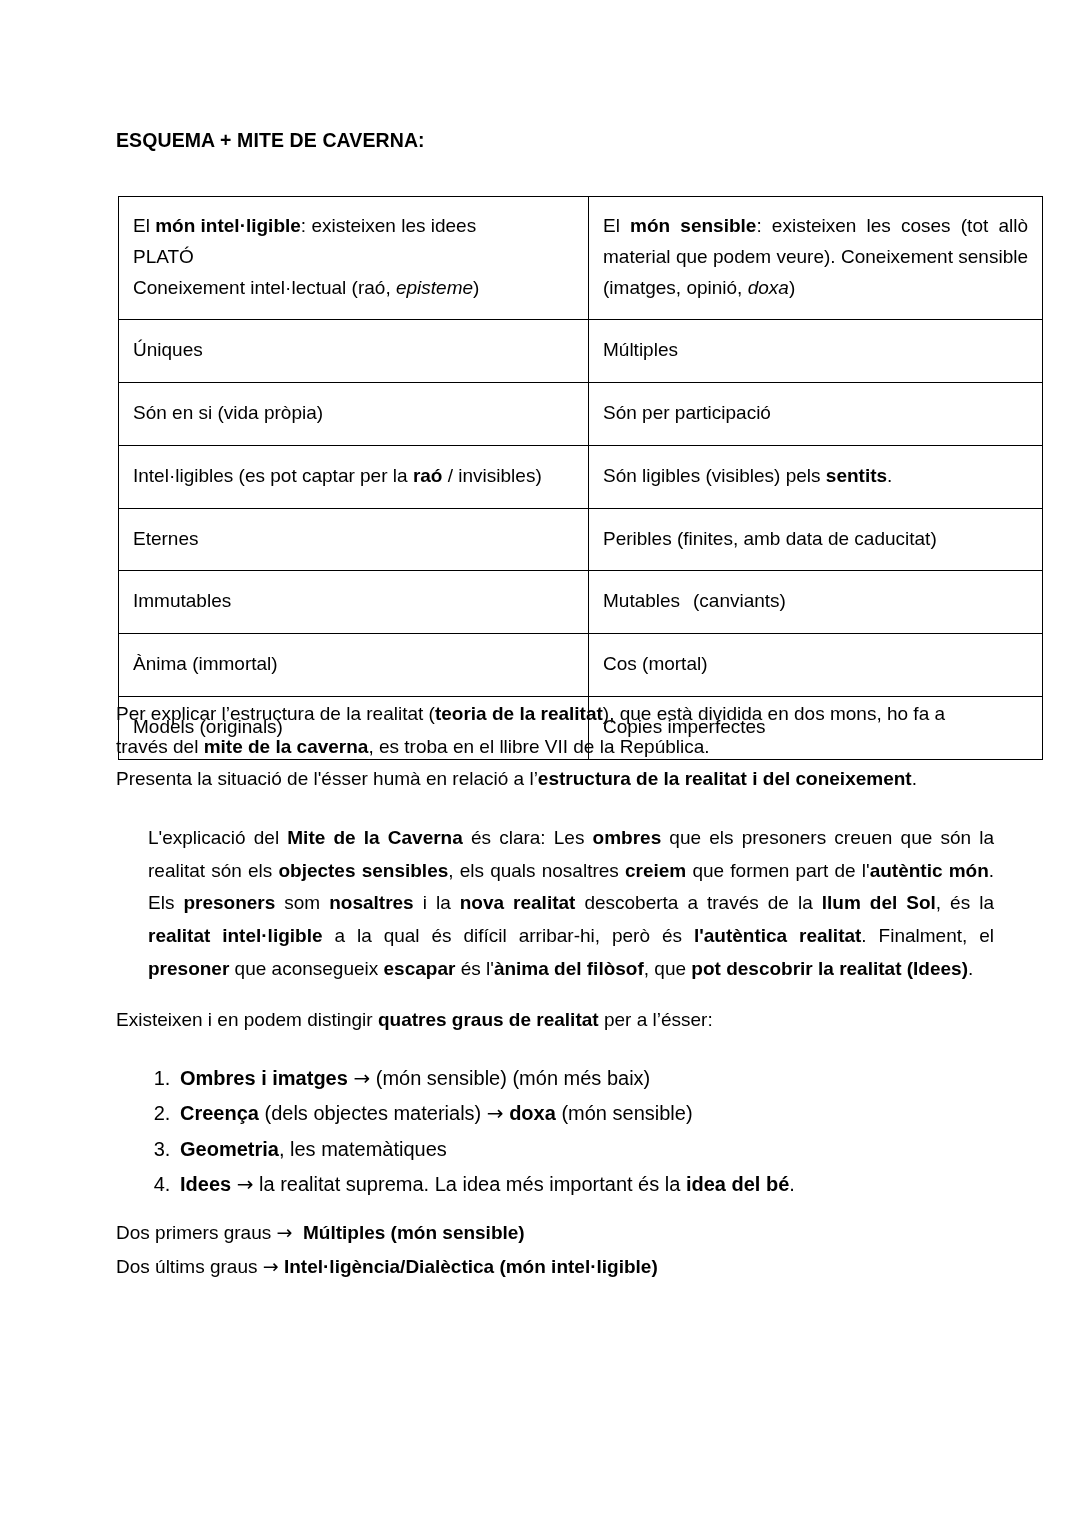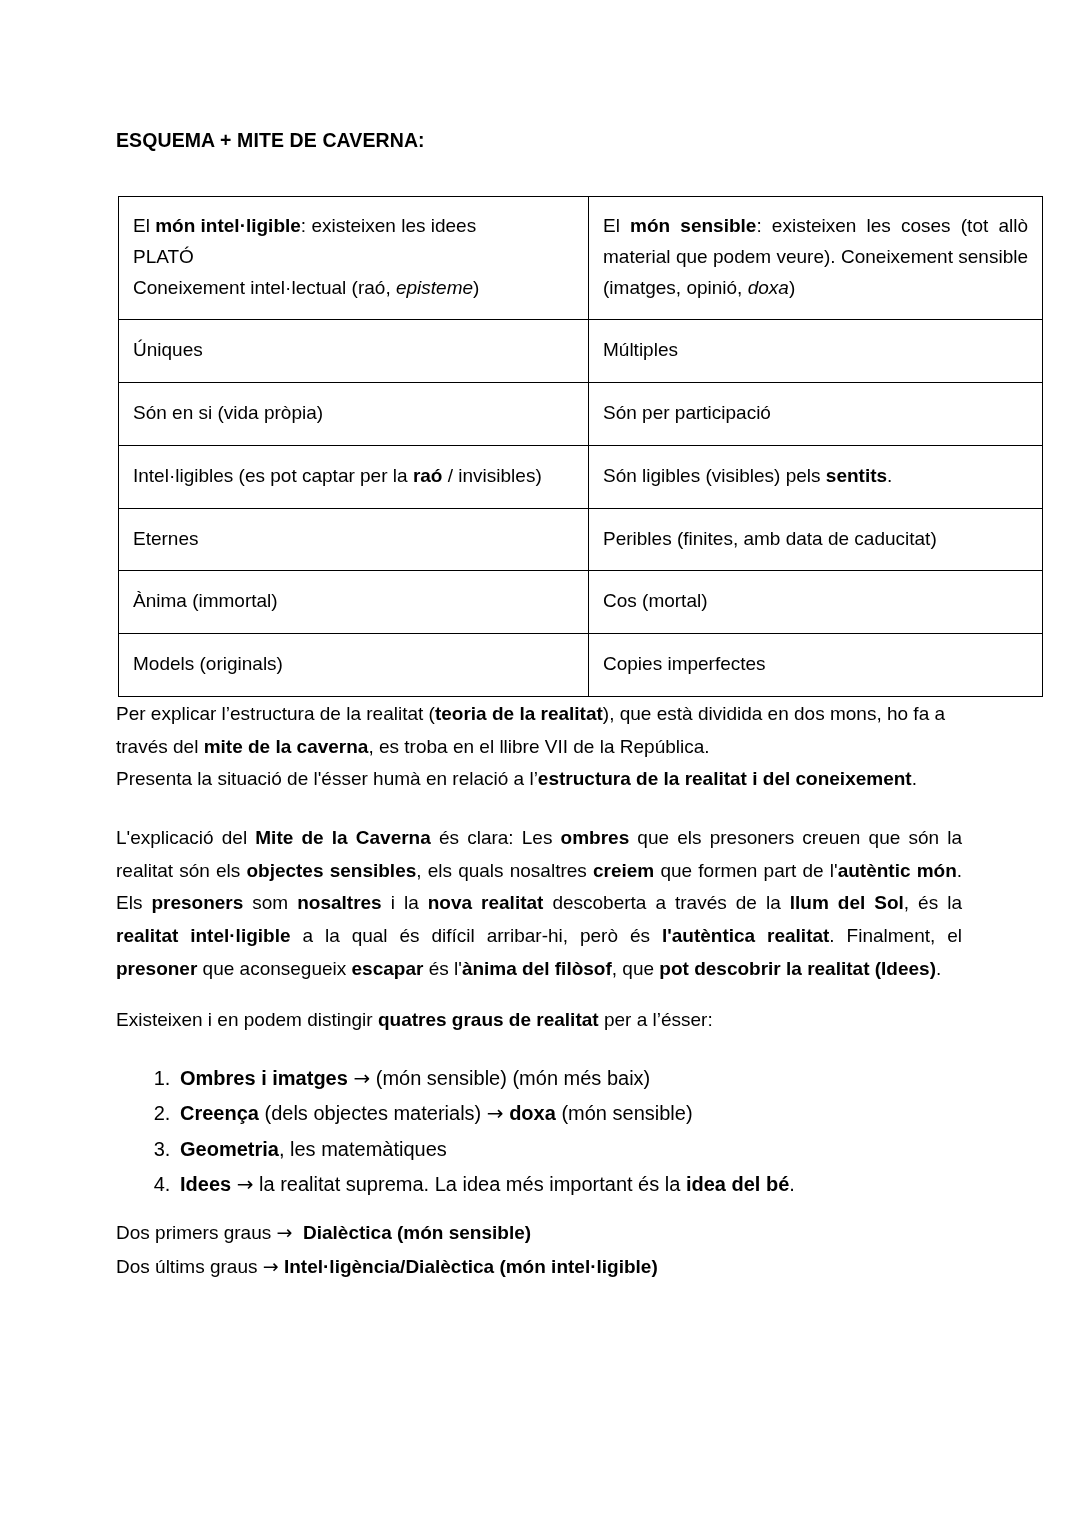--- a/index.html
+++ b/index.html
@@ -59,21 +59,21 @@
   
   .para {
     position: absolute;
     left: 116px;
     width: 846px;
     font-size: 19px;
     line-height: 1.72;
   }
   .para.justify { text-align: justify; text-align-last: left; }
   #para-structure { top: 698px; }
-  #para-explanation { top: 822px; width: 846px; }
+  #para-explanation { top: 822px; width: 846px; margin-left: 32px; }
   #para-degrees { top: 1004px; }
   #para-closing { top: 1216px; }
 
   ol.degrees {
     position: absolute;
     left: 116px;
     top: 1062px;
     width: 800px;
     margin: 0;
     padding-left: 60px;
@@ -118,20 +118,24 @@
       <tr class="body">
         <td class="col-left"><span>Intel·ligibles (es pot captar per la </span><b>raó</b><span> / invisibles)</span></td>
         <td class="col-right"><span>Són ligibles (visibles) pels </span><b>sentits</b><span>.</span></td>
       </tr>
 
       <tr class="body">
         <td class="col-left">Eternes</td>
         <td class="col-right">Peribles (finites, amb data de caducitat)</td>
       </tr>
 
+      <tr class="body">
+        <td class="col-left">Immutables</td>
+        <td class="col-right"><span>Mutables</span><span class="gap">&nbsp;</span><span>(canviants)</span></td>
+      </tr>
 
       <tr class="body">
         <td class="col-left">Ànima (immortal)</td>
         <td class="col-right">Cos (mortal)</td>
       </tr>
 
       <tr class="body">
         <td class="col-left">Models (originals)</td>
         <td class="col-right">Copies imperfectes</td>
       </tr>
@@ -148,17 +152,17 @@
   <div class="para" id="para-degrees"><span>Existeixen i en podem distingir </span><b>quatres graus de realitat</b><span> per a l’ésser:</span></div>
 
   <ol class="degrees">
     <li><b>Ombres i imatges</b> <span class="arrow">→</span><span> (món sensible) (món més baix)</span></li>
     <li><b>Creença</b><span> (dels objectes materials) </span><span class="arrow">→</span> <b>doxa</b><span> (món sensible)</span></li>
     <li><b>Geometria</b><span>, les matemàtiques</span></li>
     <li><b>Idees</b> <span class="arrow">→</span><span> la realitat suprema. La idea més important és la </span><b>idea del bé</b><span>.</span></li>
   </ol>
 
   <div class="para" id="para-closing">
-    <span class="closing-line"><span>Dos primers graus </span><span class="arrow">→</span>&nbsp; <b>Dialèctica (món sensible)</b></span>
+    <span class="closing-line"><span>Dos primers graus </span><span class="arrow">→</span>&nbsp; <b>Múltiples (món sensible)</b></span>
     <span class="closing-line"><span>Dos últims graus </span><span class="arrow">→</span> <b>Intel·ligència/Dialèctica (món intel·ligible)</b></span>
   </div>
 
 </div>
 
 </body></html>

